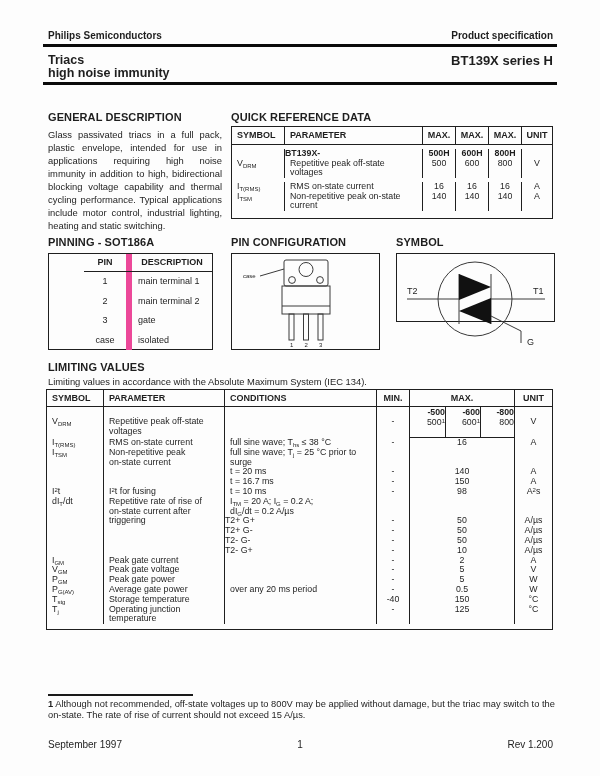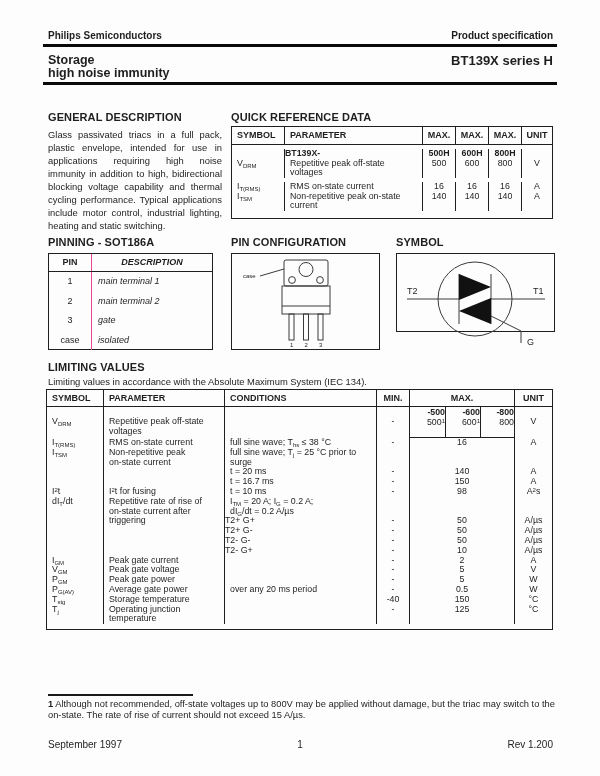--- a/index.html
+++ b/index.html
@@ -35,37 +35,37 @@
             text-align:right;box-sizing:border-box;height:100%;}
   .maxsplit>div:nth-child(n+2){border-left:1px solid #1f1f1f;}
   .msub{padding-top:1px;}
   .cl{padding-left:5px;text-align:left;}
   .cc{text-align:center;}
   .cr{text-align:left;padding-right:9px;}
   
   .pin-head,.pin-row{display:grid;grid-template-columns:42px 1fr;}
   .pin-head{height:17px;line-height:17px;border-bottom:1.1px solid #1f1f1f;font-weight:bold;font-size:9px;text-align:center;}
   .pin-row{height:19.6px;line-height:19.6px;font-size:9px;}
-  .pin-head>div:nth-child(2),.pin-row>div:nth-child(2){border-left:1px solid #ec4899;font-style:italic;}
+  .pin-head>div:nth-child(2),.pin-row>div:nth-child(2){border-left:6px solid #ec4899;}
   .pin-row .desc{padding-left:6px;}
   .pin-row .pin{text-align:center;}
   .figbox{position:absolute;border:1.3px solid #1f1f1f;box-sizing:border-box;}
   .fn{font-size:9.3px;line-height:10.6px;}
   .fnrule{position:absolute;height:1.6px;background:#1a1a1a;}
   .footer{font-size:10px;}
 </style>
 </head>
 <body>
 
 <div class="page">
 
   <div class="abs h-small" style="left:48px;top:30px;">Philips Semiconductors</div>
   <div class="abs h-small" style="right:47px;top:30px;">Product specification</div>
   <div class="thickrule" style="left:43px;top:44px;width:514px;"></div>
-  <div class="abs h-title" style="left:48px;top:53px;">Storage</div>
+  <div class="abs h-title" style="left:48px;top:53px;">Triacs</div>
   <div class="abs h-part" style="right:47px;top:53px;">BT139X series H</div>
   <div class="abs h-title" style="left:48px;top:66px;">high noise immunity</div>
   <div class="thickrule" style="left:43px;top:82px;width:514px;"></div>
 
   <div class="abs sec-title" style="left:48px;top:111px;">GENERAL DESCRIPTION</div>
   <div class="abs gd-body" style="left:48px;top:128px;width:174px;">Glass passivated triacs in a full pack, plastic envelope, intended for use in applications requiring high noise immunity in addition to high, bidirectional blocking voltage capability and thermal cycling performance. Typical applications include motor control, industrial lighting, heating and static switching.</div>
 
   <div class="abs sec-title" style="left:231px;top:111px;">QUICK REFERENCE DATA</div>
   <div class="tbl" style="left:231px;top:126px;width:322px;height:93px;" id="qrd-table">
       <div class="q-head">
@@ -123,21 +123,21 @@
         <div class="cl">current</div>
         <div class="cc"></div>
         <div class="cc"></div>
         <div class="cc"></div>
         <div class="cc"></div>
       </div>
       <div class="q-line q-pad"></div>
     </div>
 
   <div class="abs sec-title" style="left:48px;top:236px;">PINNING - SOT186A</div>
-  <div class="tbl" style="left:48px;top:253px;width:165px;height:97px;" id="pin-table">
+  <div class="tbl" style="left:48px;top:253px;width:165px;height:97px;padding-left:35px;" id="pin-table">
       <div class="pin-head">
         <div class="">PIN</div>
         <div class="">DESCRIPTION</div>
       </div>
       <div class="pin-row">
         <div class="pin">1</div>
         <div class="desc">main terminal 1</div>
       </div>
       <div class="pin-row">
         <div class="pin">2</div>
@@ -171,21 +171,21 @@
       <g fill="#1e1e1e" font-size="6" font-family="Liberation Sans, sans-serif">
         <text x="11" y="24">case</text>
         <text x="58" y="93">1</text>
         <text x="72.5" y="93">2</text>
         <text x="87" y="93">3</text>
       </g>
     </svg>
   </div>
 
   <div class="abs sec-title" style="left:396px;top:236px;">SYMBOL</div>
-  <div class="figbox" style="left:396px;top:253px;width:159px;height:79px;">
+  <div class="figbox" style="left:396px;top:253px;width:159px;height:69px;">
     <svg width="156" height="94" viewBox="0 0 156 94">
       <g fill="none" stroke="#3a3a3a" stroke-width="1">
         <circle cx="78" cy="45" r="37"></circle>
         <line x1="62" y1="20" x2="62" y2="70"></line>
         <line x1="94" y1="20" x2="94" y2="70"></line>
         <line x1="10" y1="45" x2="62" y2="45"></line>
         <line x1="94" y1="45" x2="148" y2="45"></line>
         <polyline points="94,62 124,77 124,89"></polyline>
       </g>
       <g fill="#111">

